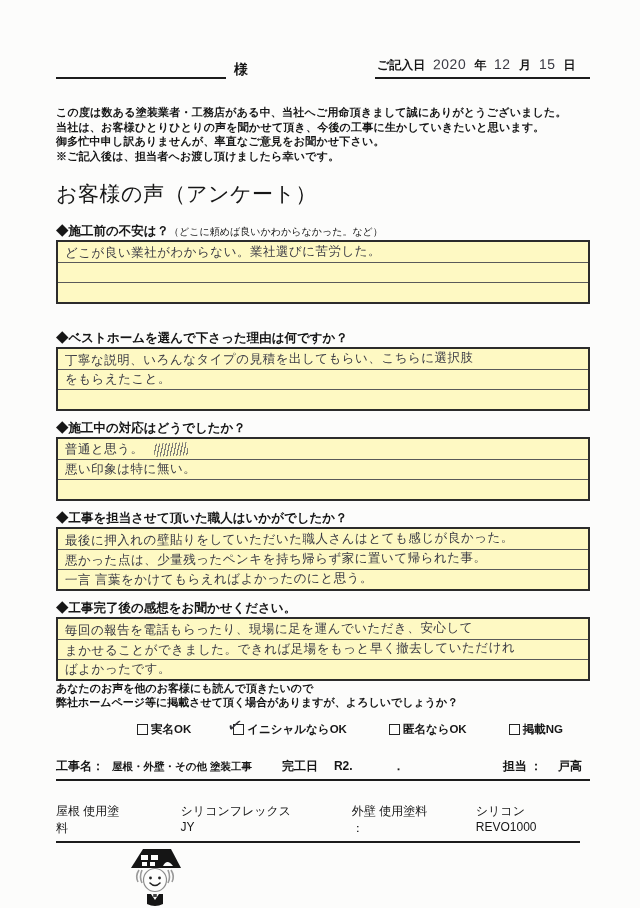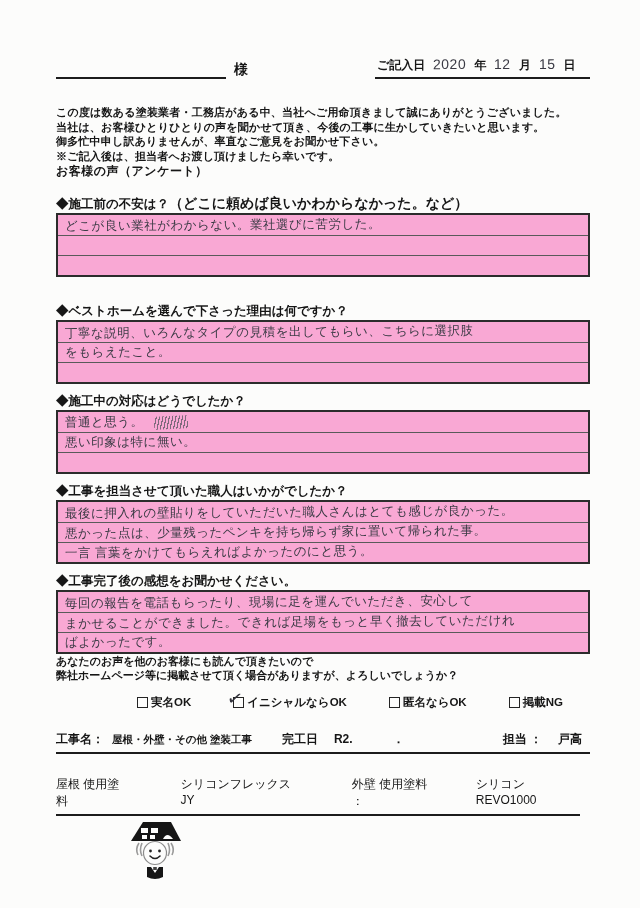--- a/index.html
+++ b/index.html
@@ -18,25 +18,25 @@
   .name-blank { display:inline-block; width:170px; border-bottom:2px solid #1c1c1c; height:20px; }
   .sama { font-weight:bold; font-size:14px; }
   .date-line { border-bottom:2px solid #1c1c1c; padding:0 6px 3px 2px; font-weight:bold; font-size:12px; display:flex; align-items:baseline; gap:8px; min-width:215px; }
 
   .hand { font-family:"Liberation Sans", sans-serif; color:#3a3a44; font-weight:400; letter-spacing:.5px; }
   .hand-lg { font-size:14px; transform:rotate(-.6deg); }
 
   
   .intro { margin-top:26px; font-size:11px; font-weight:bold; line-height:14.5px; letter-spacing:.2px; }
 
-  .survey-title { font-size:12px; font-weight:bold; letter-spacing:.5px; }
+  .survey-title { margin-top:17px; font-size:21px; font-weight:normal; letter-spacing:.5px; }
 
   .qlabel { margin-top:15px; font-weight:bold; font-size:12.5px; display:flex; align-items:baseline; }
-  .qnote { font-size:14px; font-weight:bold;text-align:center; }
-  .abox { border:2px solid #2c2c2c; background:#f9a8d4; }
+  .qnote { font-size:10px; font-weight:normal;text-align:center; }
+  .abox { border:2px solid #2c2c2c; background:#fef9c3; }
   .arow { height:20px; border-top:1px solid #5a5a5a; padding:0 7px; display:flex; align-items:center; overflow:hidden; }
   .arow:first-child { border-top:none; }
   .arow .hand { font-size:12.5px; white-space:nowrap; transform:rotate(-.4deg); }
   .q2 { margin-top:26px; }
   .qn { margin-top:9px; }
 
   .scribble { display:inline-block; width:34px; height:13px; margin-left:10px;
     background:repeating-linear-gradient(105deg, transparent 0 2px, #55555f 2px 3.2px);
     opacity:.75; transform:rotate(-3deg); border-radius:2px; }
 

